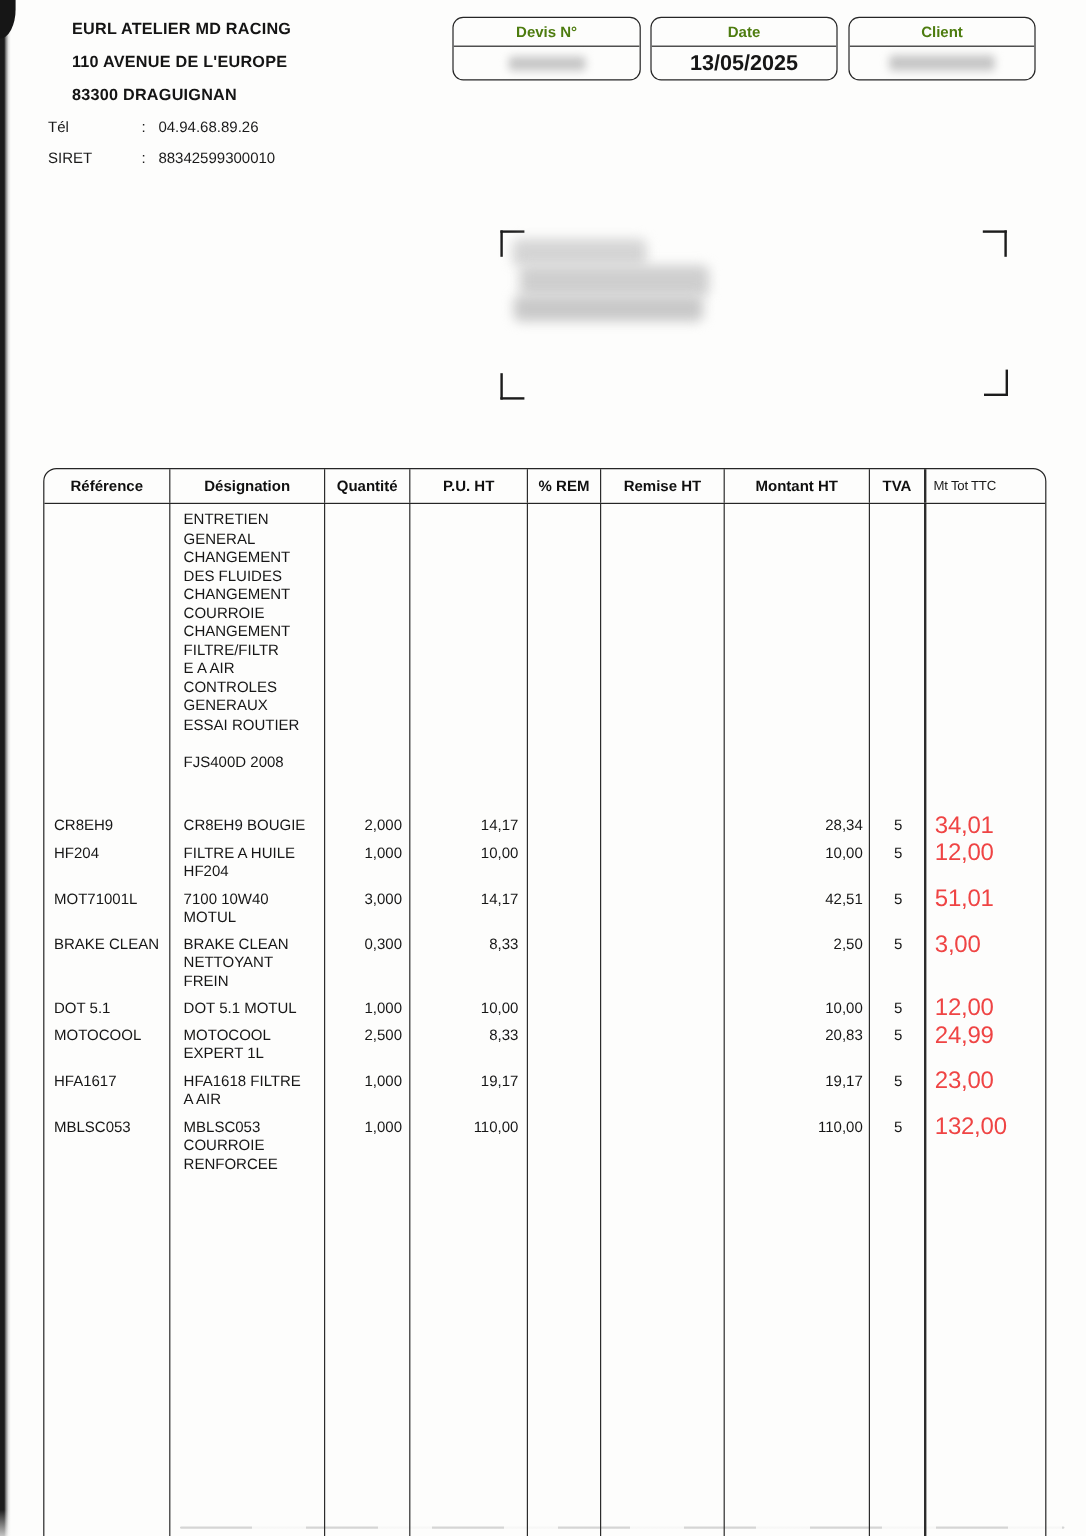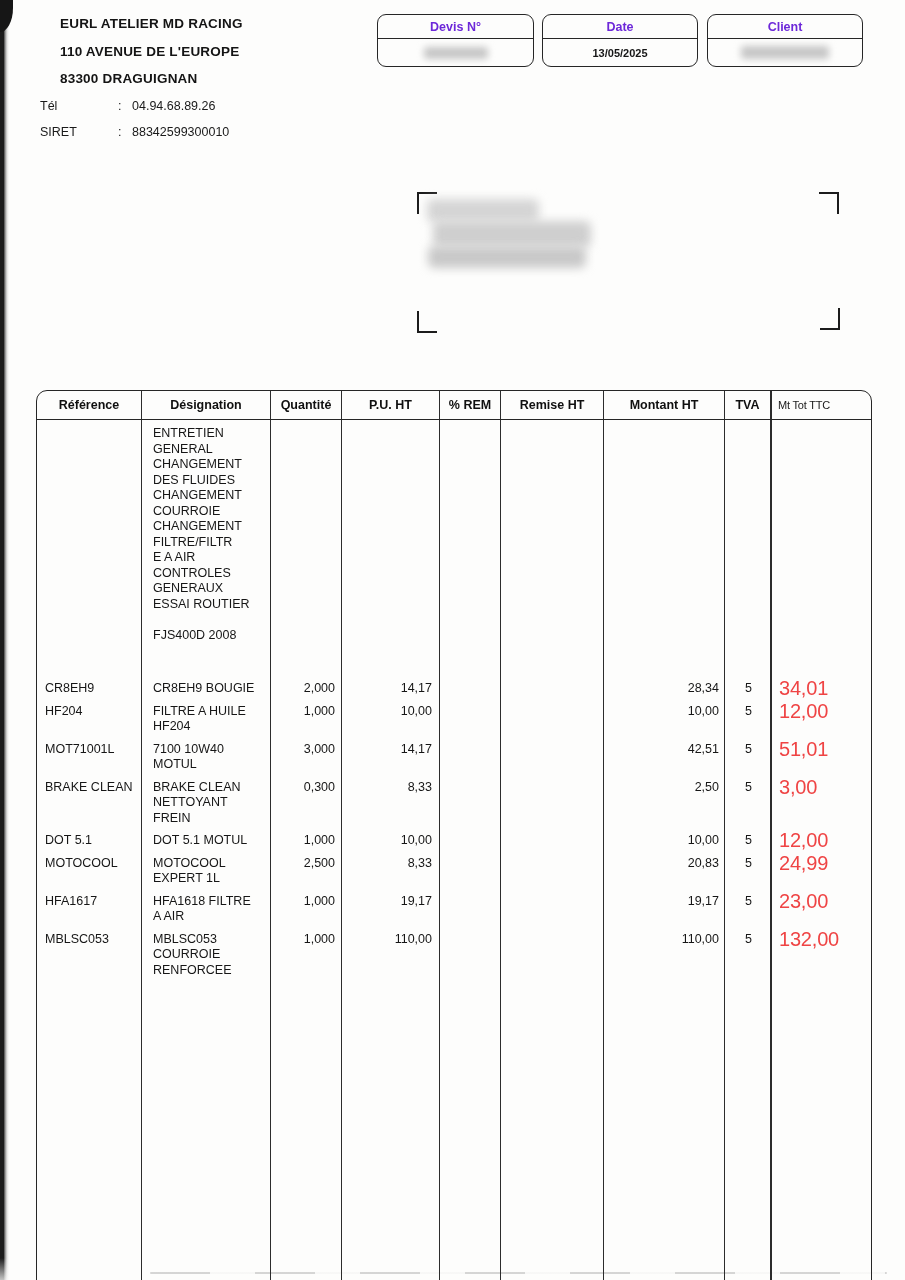--- a/index.html
+++ b/index.html
@@ -43,26 +43,26 @@
   
   .ibox {
     position: absolute; top: 14px; height: 53px;
     border: 1.7px solid #262626; border-radius: 9px; overflow: hidden;
   }
   .ibox-devis  { left: 377px; width: 157px; }
   .ibox-date   { left: 542px; width: 156px; }
   .ibox-client { left: 707px; width: 156px; }
   .ib-label {
     height: 24px; display: flex; align-items: center; justify-content: center;
-    font-weight: 700; font-size: 12.5px; color: #6d28d9;
+    font-weight: 700; font-size: 12.5px; color: #4d7c0f;
     border-bottom: 1.7px solid #262626;
   }
   .ib-value {
     position: relative; height: 27px; display: flex; align-items: center; justify-content: center;
-    font-weight: 700; font-size: 11px; color: #161616;
+    font-weight: 700; font-size: 18px; color: #161616;
   }
   .redact { background: #c6c6c6; filter: blur(3.5px); border-radius: 3px; }
   .redact-devis  { width: 64px; height: 12px; }
   .redact-client { width: 88px; height: 13px; }
 
   
   .corner { position: absolute; width: 20px; height: 22px; border: 0 solid #1c1c1c; }
   .c-tl { left: 417px; top: 192px; border-left-width: 2px; border-top-width: 2px; }
   .c-tr { left: 819px; top: 192px; border-right-width: 2px; border-top-width: 2px; }
   .c-bl { left: 417px; top: 311px; border-left-width: 2px; border-bottom-width: 2px; }

